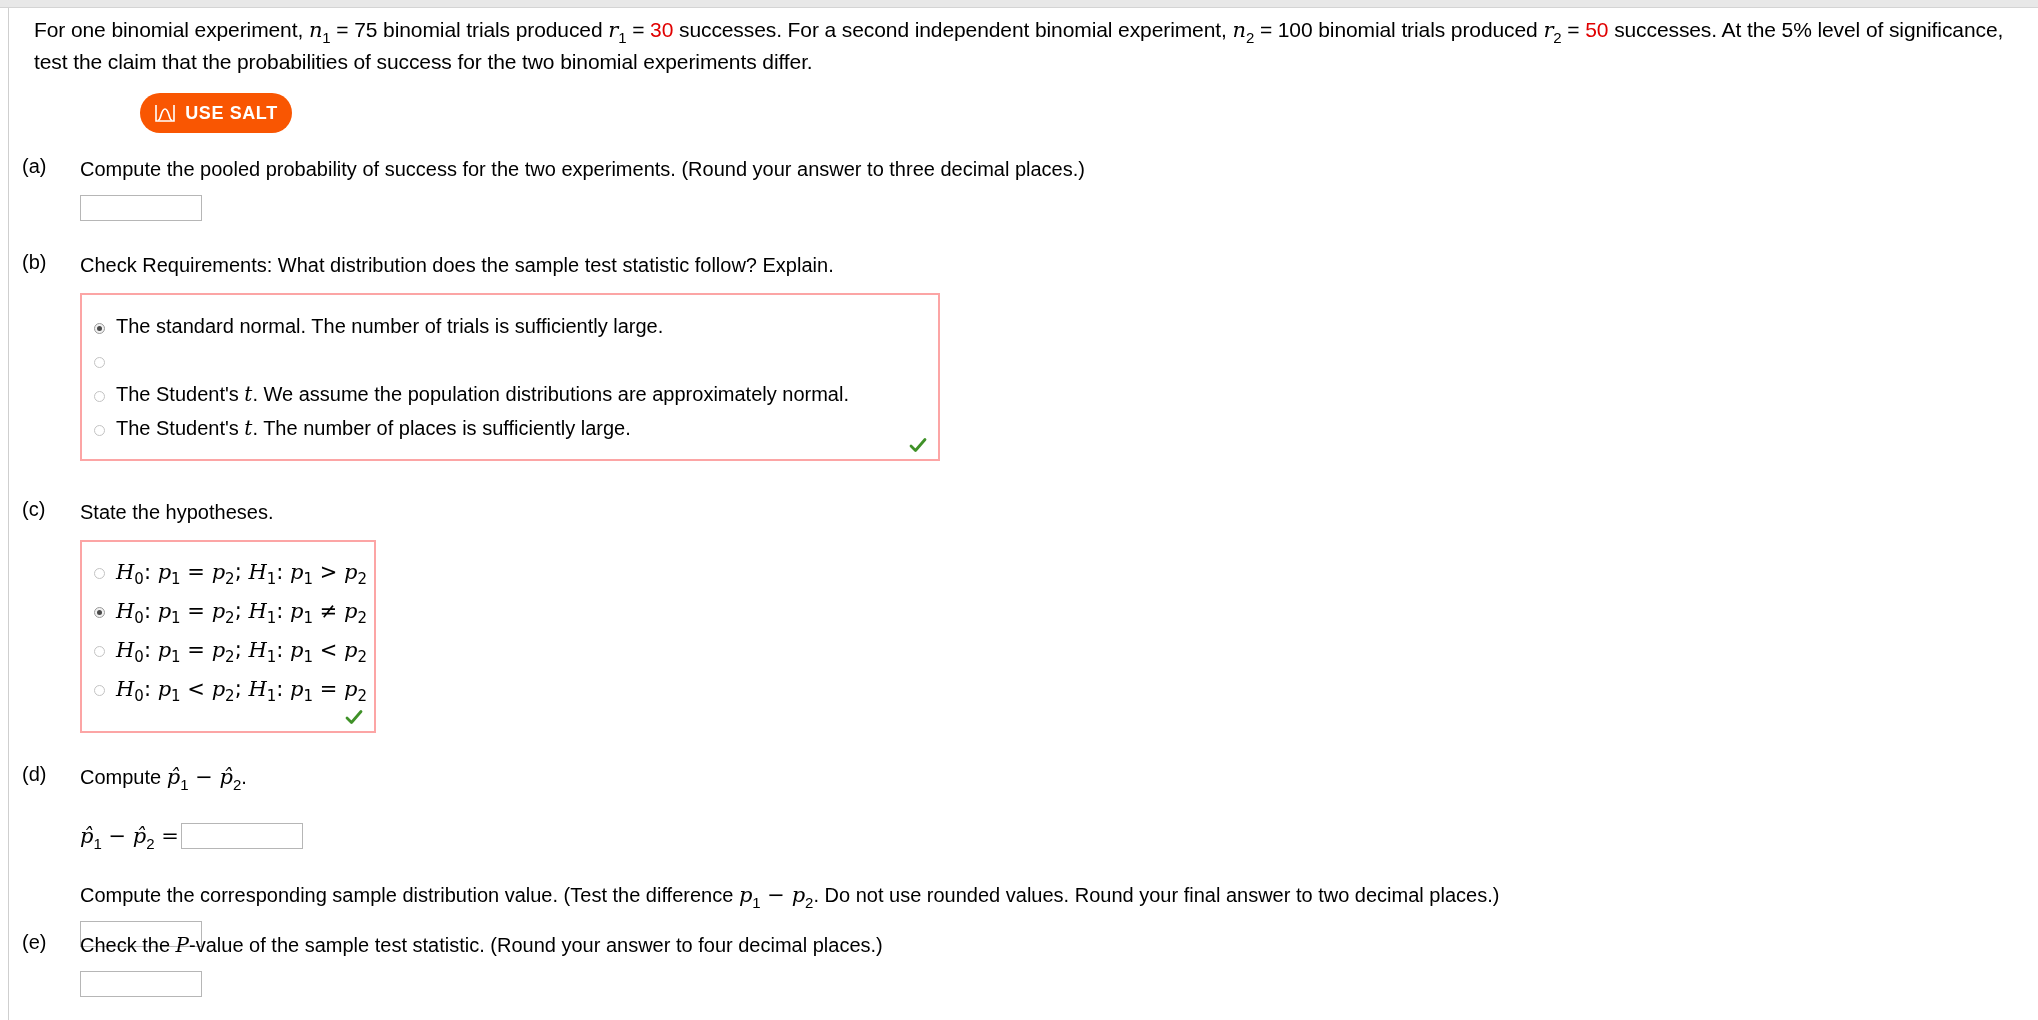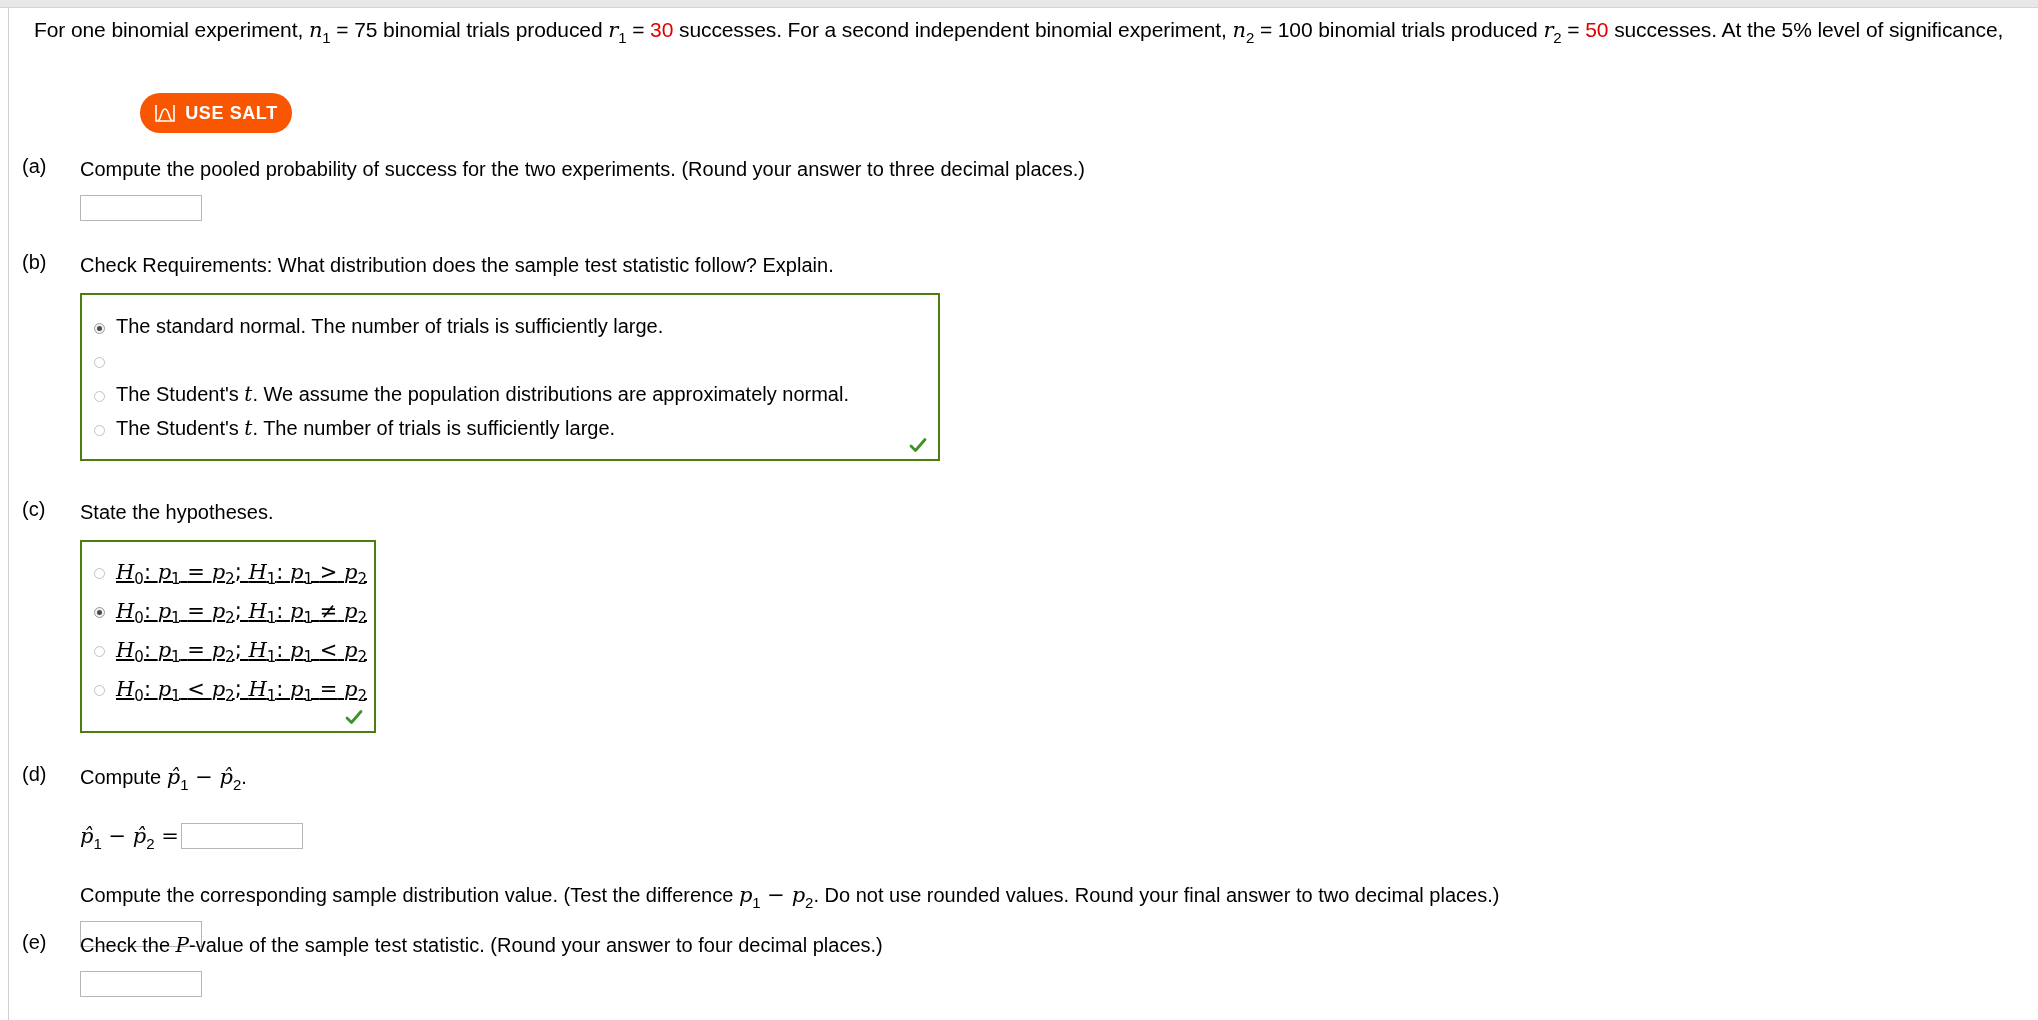--- a/index.html
+++ b/index.html
@@ -101,21 +101,21 @@
     width: 122px;
     height: 26px;
     border: 1px solid #b6b6b6;
     background: #ffffff;
     box-sizing: border-box;
     vertical-align: middle;
   }
   .answer-row { margin-top: 12px; }
   
   .optgroup {
-    border: 2px solid #4d7c0f;
+    border: 2px solid #fca5a5;
     background: #ffffff;
     box-sizing: border-box;
     position: relative;
     padding: 14px 0 4px 0;
   }
   .opt {
     display: flex;
     align-items: center;
     height: 34px;
     padding-left: 12px;
@@ -189,20 +189,21 @@
 </head>
 <body>
 
 <div class="top-band"></div>
 <div class="left-rail"></div>
 
 <div class="page">
 
   <div class="statement">
     <span>For one binomial experiment, </span><span class="mvar"><span>n</span><sub class="msub">1</sub></span><span> = 75 binomial trials produced </span><span class="mvar"><span>r</span><sub class="msub">1</sub></span><span> = </span><span class="red">30</span><span> successes. For a second independent binomial experiment, </span><span class="mvar"><span>n</span><sub class="msub">2</sub></span><span> = 100 binomial trials produced </span><span class="mvar"><span>r</span><sub class="msub">2</sub></span><span> = </span><span class="red">50</span><span> successes. At the 5% level of significance,</span><br>
+    <span>test the claim that the probabilities of success for the two binomial experiments differ.</span>
   </div>
 
   <button class="salt-btn">
     <svg class="salt-icon" viewBox="0 0 22 20">
       <path d="M2 2 L2 18 L20 18 L20 2" fill="none" stroke="#ffffff" stroke-width="1.6"></path>
       <path d="M4.5 17 C7 17 7 6 11 6 C15 6 15 17 17.5 17" fill="none" stroke="#ffffff" stroke-width="1.7" stroke-linecap="round"></path>
     </svg>
     <span>USE SALT</span>
   </button>
 
@@ -231,35 +232,35 @@
           <span class="radio"></span>
         </div>
 
         <div class="opt">
           <span class="radio"></span>
           <span class="opt-text"><span>The Student's </span><span class="it">t</span><span>. We assume the population distributions are approximately normal.</span></span>
         </div>
 
         <div class="opt">
           <span class="radio"></span>
-          <span class="opt-text"><span>The Student's </span><span class="it">t</span><span>. The number of trials is sufficiently large.</span></span>
+          <span class="opt-text"><span>The Student's </span><span class="it">t</span><span>. The number of places is sufficiently large.</span></span>
         </div>
 
         <svg class="check-mark" viewBox="0 0 20 20">
           <path d="M3 11 L7.5 15.5 L17 4.5" fill="none" stroke="#3f9128" stroke-width="2.8" stroke-linecap="round" stroke-linejoin="round"></path>
         </svg>
       </div>
     </div>
   </div>
 
   <div class="part" style="top:490px;">
     <span class="part-label">(c)</span>
     <div class="part-body">
       <div class="prompt">State the hypotheses.</div>
-      <div class="optgroup" style="width:296px; margin-top:14px; height:193px; padding-top:10px;text-decoration:underline;">
+      <div class="optgroup" style="width:296px; margin-top:14px; height:193px; padding-top:10px;">
 
         <div class="opt" style="height:39px;">
           <span class="radio"></span>
           <span class="hyp"><span class="v">H</span><sub>0</sub><span class="op">: </span><span class="v">p</span><sub>1</sub><span class="op"> </span><span class="op">=</span><span class="op"> </span><span class="v">p</span><sub>2</sub><span class="op">; </span><span class="v">H</span><sub>1</sub><span class="op">: </span><span class="v">p</span><sub>1</sub><span class="op"> </span><span class="op">&gt;</span><span class="op"> </span><span class="v">p</span><sub>2</sub></span>
         </div>
 
         <div class="opt" style="height:39px;">
           <span class="radio checked"></span>
           <span class="hyp"><span class="v">H</span><sub>0</sub><span class="op">: </span><span class="v">p</span><sub>1</sub><span class="op"> </span><span class="op">=</span><span class="op"> </span><span class="v">p</span><sub>2</sub><span class="op">; </span><span class="v">H</span><sub>1</sub><span class="op">: </span><span class="v">p</span><sub>1</sub><span class="op"> </span><span class="op">≠</span><span class="op"> </span><span class="v">p</span><sub>2</sub></span>
         </div>

